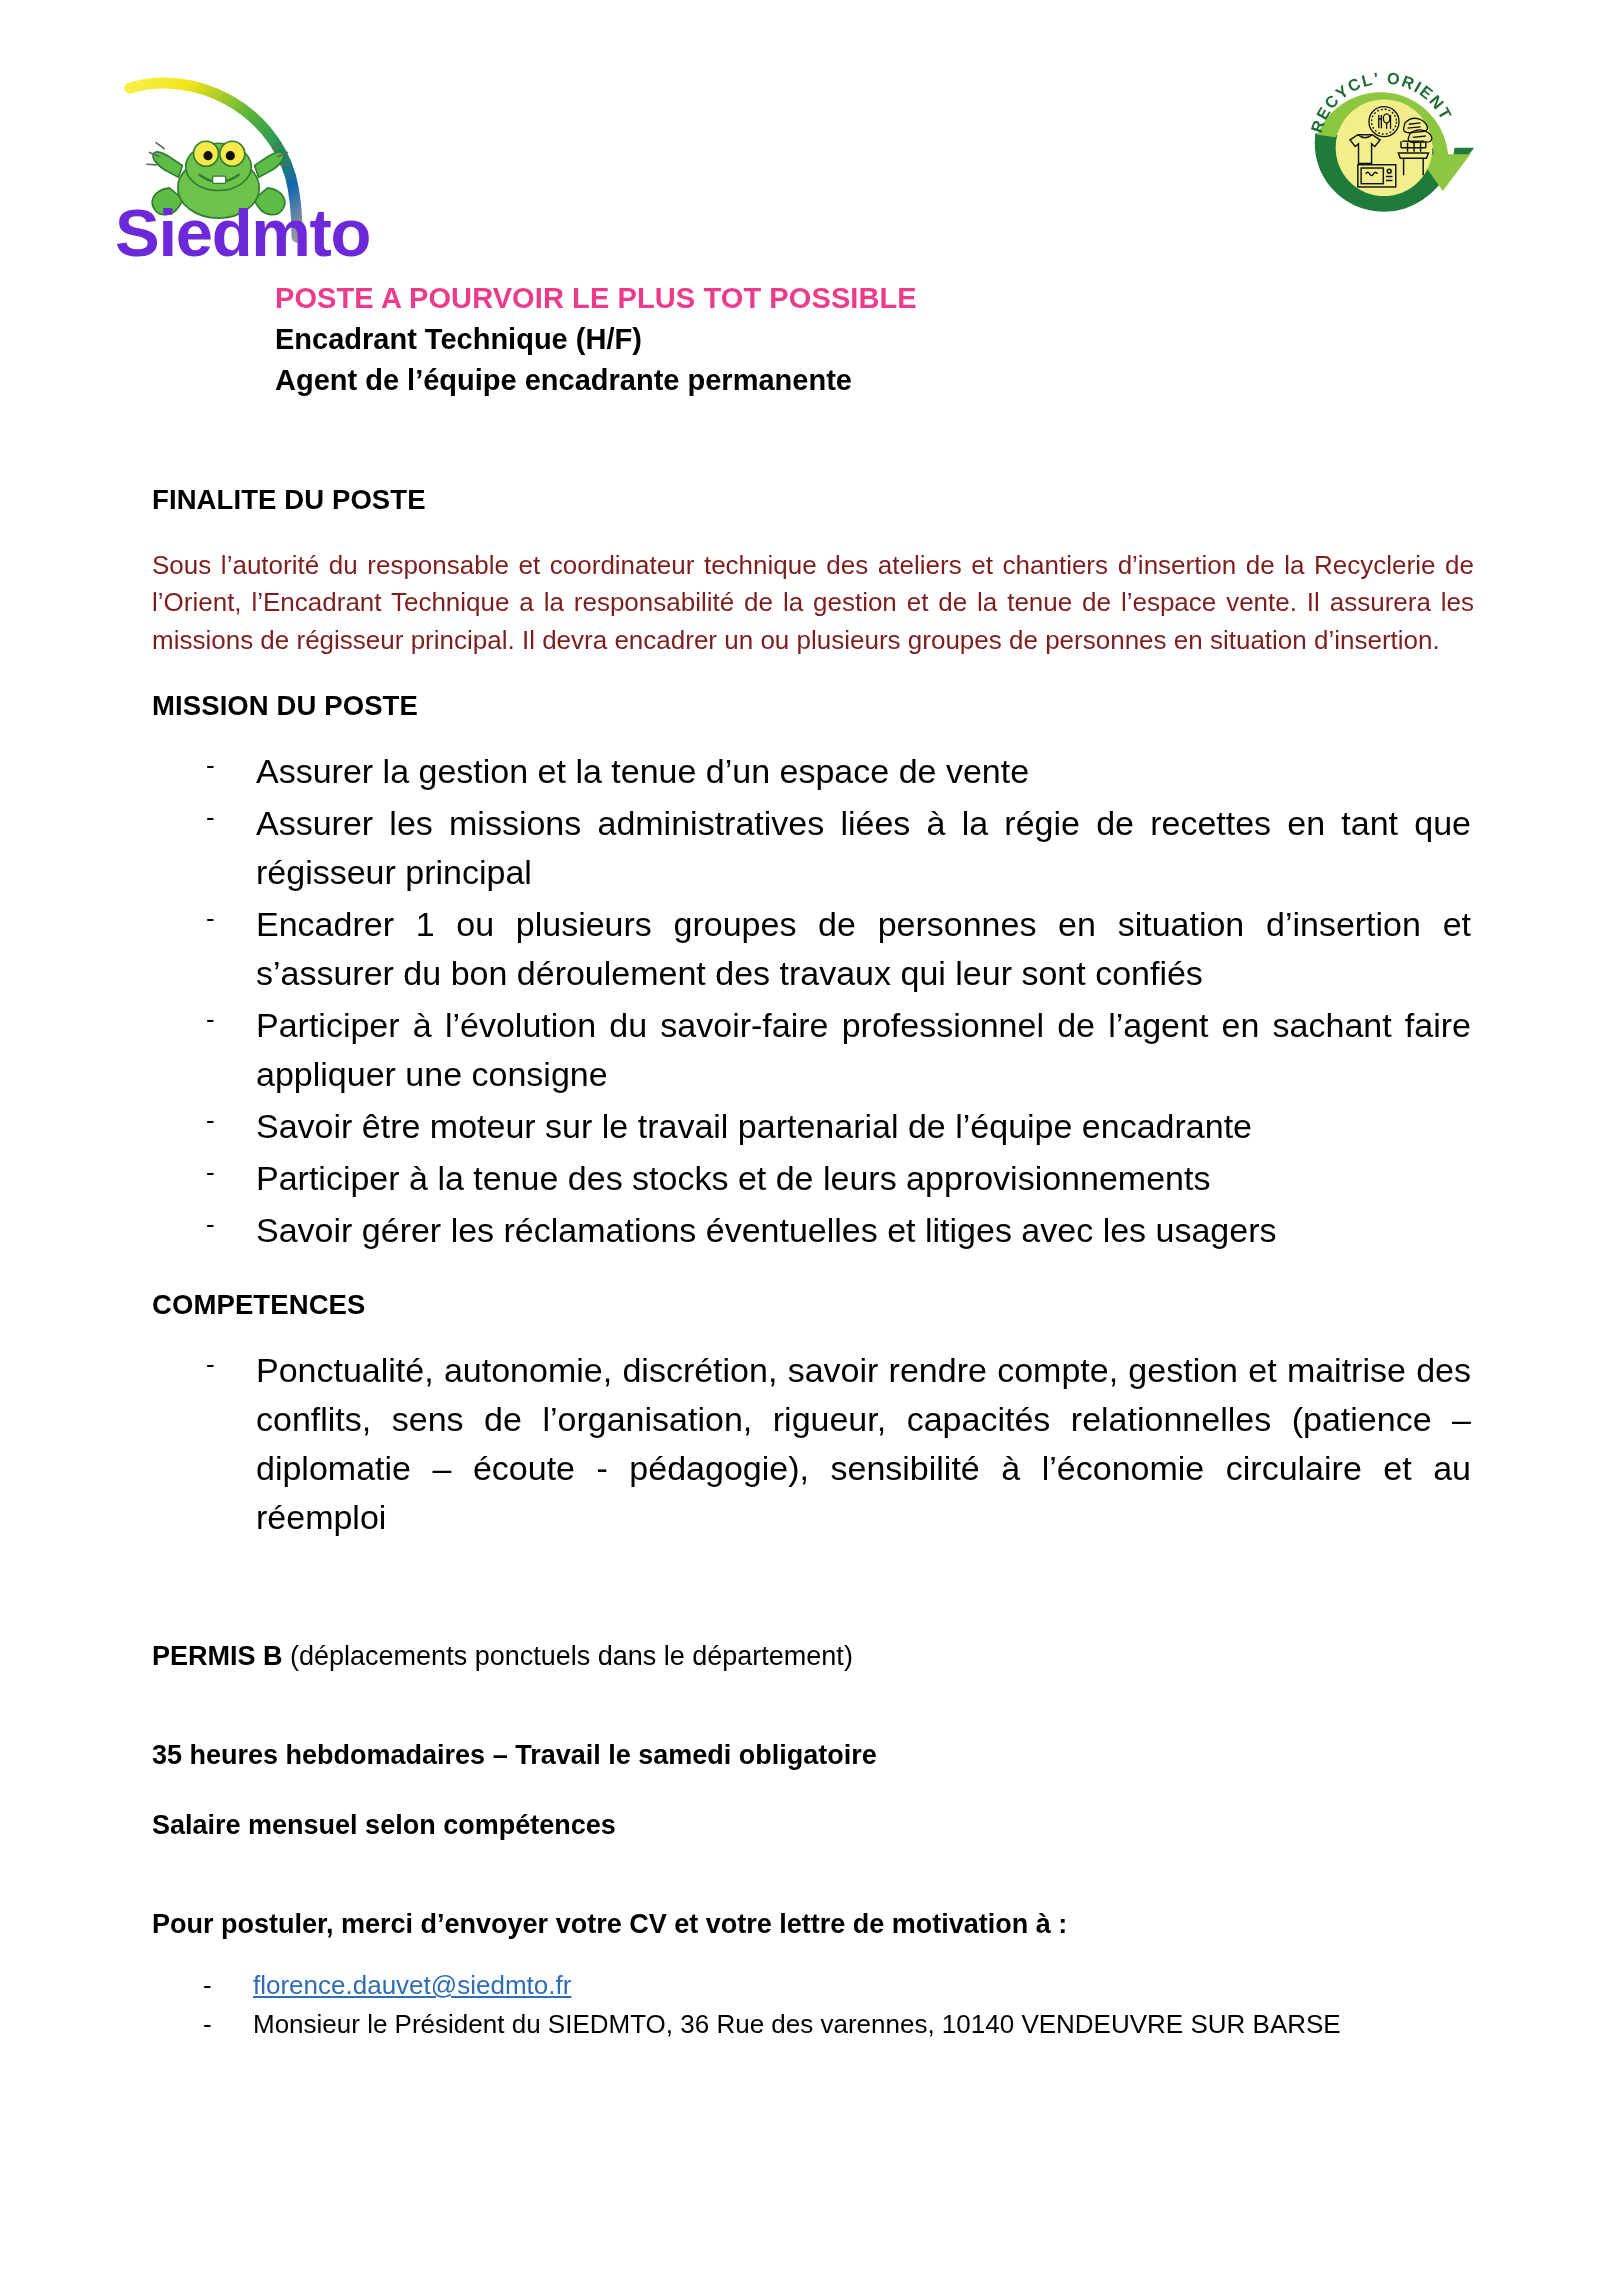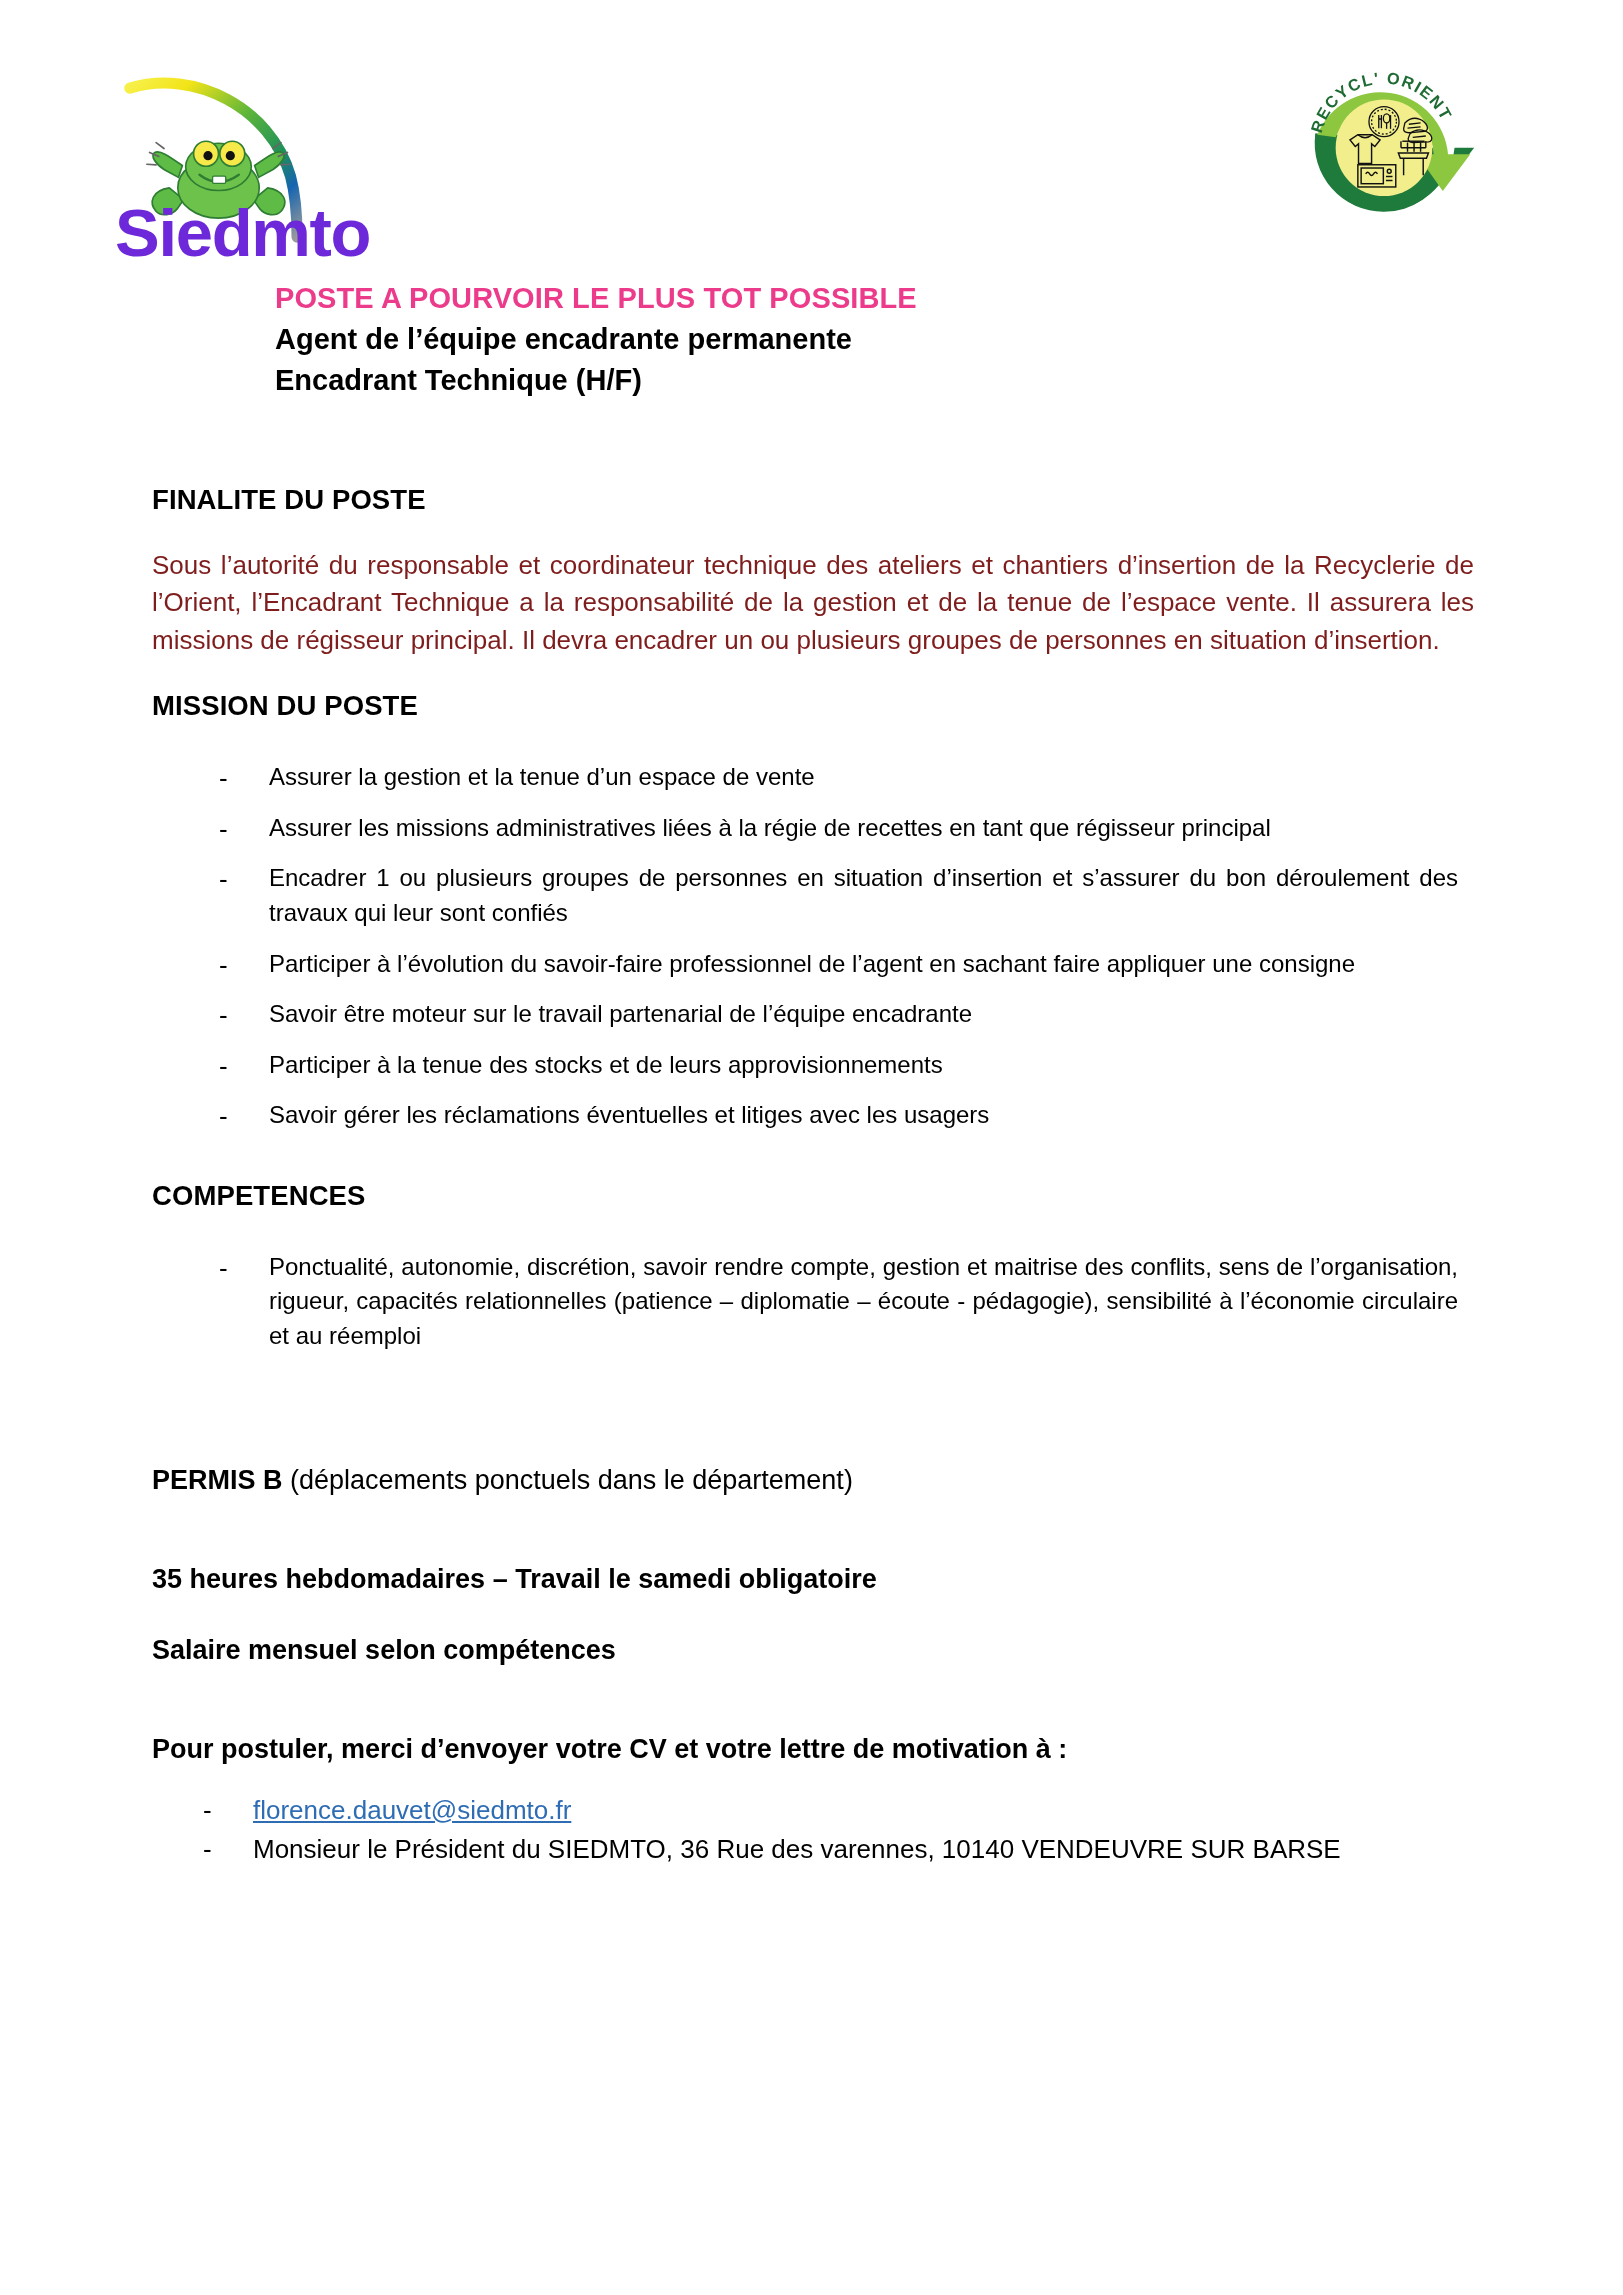--- a/index.html
+++ b/index.html
@@ -140,25 +140,25 @@
   }
   ul.dashlist {
     list-style: none;
     margin: 0;
     padding: 0;
   }
   ul.dashlist > li {
     position: relative;
     padding-left: 101px;
     font-family: "Liberation Sans", sans-serif;
-    font-size: 24px;
+    font-size: 34px;
     line-height: 1.44;
     text-align: justify;
     color: #000000;
-    margin: 16px;
+    margin: 3px;
   }
   ul.dashlist > li::before {
     content: "-";
     position: absolute;
     left: 51px;
     top: 0;
     font-size: 26px;
     line-height: 1.44;
     color: #000000;
   }
@@ -317,22 +317,22 @@
           <path d="M122 180 q3 -5 6 0 q3 5 6 0 q3 -5 6 0"></path>
           <circle cx="158" cy="176" r="3"></circle>
           <path d="M153 184 h10 M153 190 h10"></path>
         </g>
       </svg>
     </div>
   </div>
 
   <div class="job-title-block">
     <div class="pink" style="color:#EC3B8B">POSTE A POURVOIR LE PLUS TOT POSSIBLE</div>
+    <div class="blk">Encadrant Technique (H/F)</div>
     <div class="blk">Agent de l’équipe encadrante permanente</div>
-    <div class="blk">Encadrant Technique (H/F)</div>
   </div>
 
   <div class="body-area">
 
     <div class="sec-head">FINALITE DU POSTE</div>
     <div class="gap-m"></div>
     <p class="para">Sous l’autorité du responsable et coordinateur technique des ateliers et chantiers d’insertion de la Recyclerie de l’Orient, l’Encadrant Technique a la responsabilité de la gestion et de la tenue de l’espace vente. Il assurera les missions de régisseur principal. Il devra encadrer un ou plusieurs groupes de personnes en situation d’insertion.</p>
 
     <div class="gap-m"></div>
 

